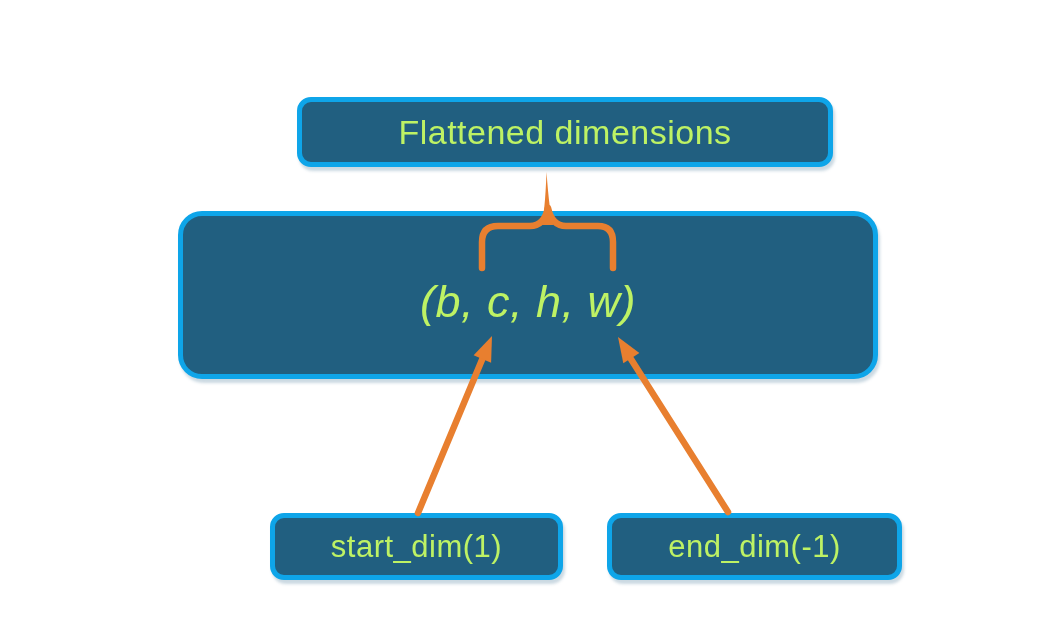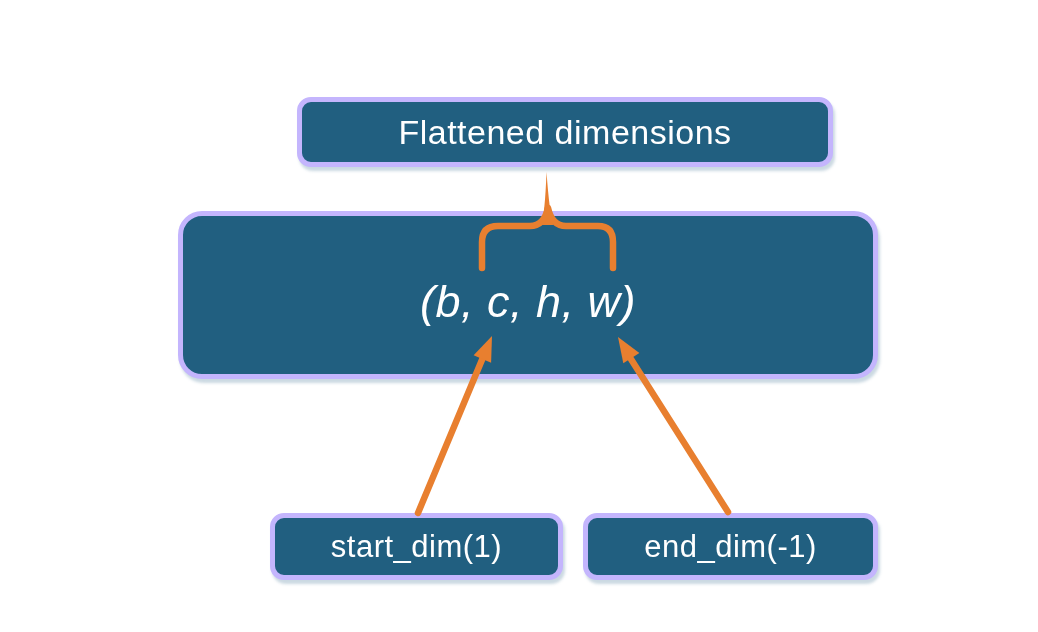--- a/index.html
+++ b/index.html
@@ -12,22 +12,22 @@
     position: relative;
     width: 1038px;
     height: 632px;
     background: #ffffff;
     overflow: hidden;
   }
   .node {
     position: absolute;
     box-sizing: border-box;
     background: #215f80;
-    border: 5px solid #c4b5fd;
-    color: #ffffff;
+    border: 5px solid #0ea5e9;
+    color: #bef264;
     display: flex;
     align-items: center;
     justify-content: center;
     box-shadow: 2px 4px 3px rgba(140, 170, 190, 0.45);
   }
   .node-title {
     left: 297px;
     top: 97px;
     width: 536px;
     height: 70px;
@@ -48,21 +48,21 @@
   }
   .node-start {
     left: 270px;
     top: 513px;
     width: 293px;
     height: 67px;
     border-radius: 14px;
     font-size: 31px;
   }
   .node-end {
-    left: 583px;
+    left: 607px;
     top: 513px;
     width: 295px;
     height: 67px;
     border-radius: 14px;
     font-size: 31px;
   }
   .label {
     white-space: nowrap;
     letter-spacing: 0.5px;
   }

